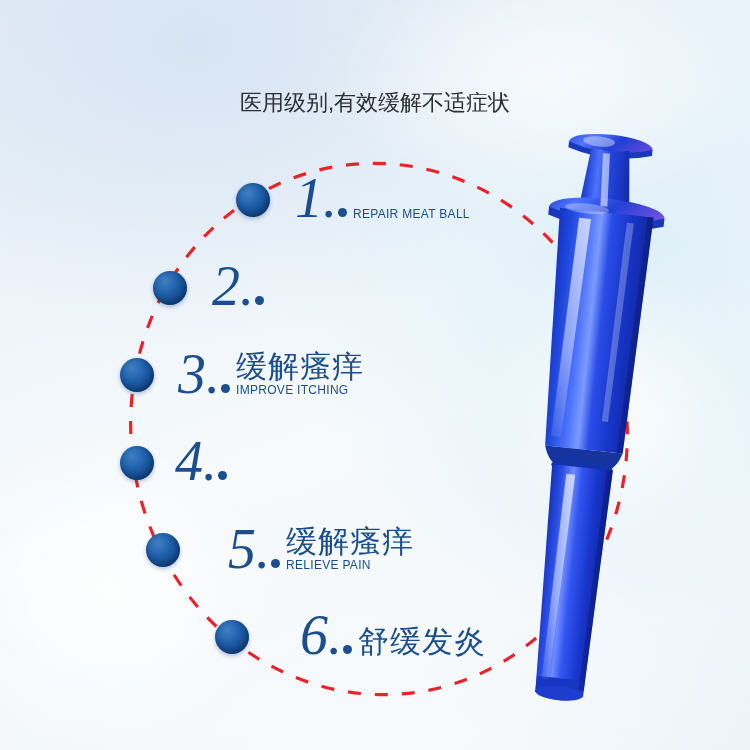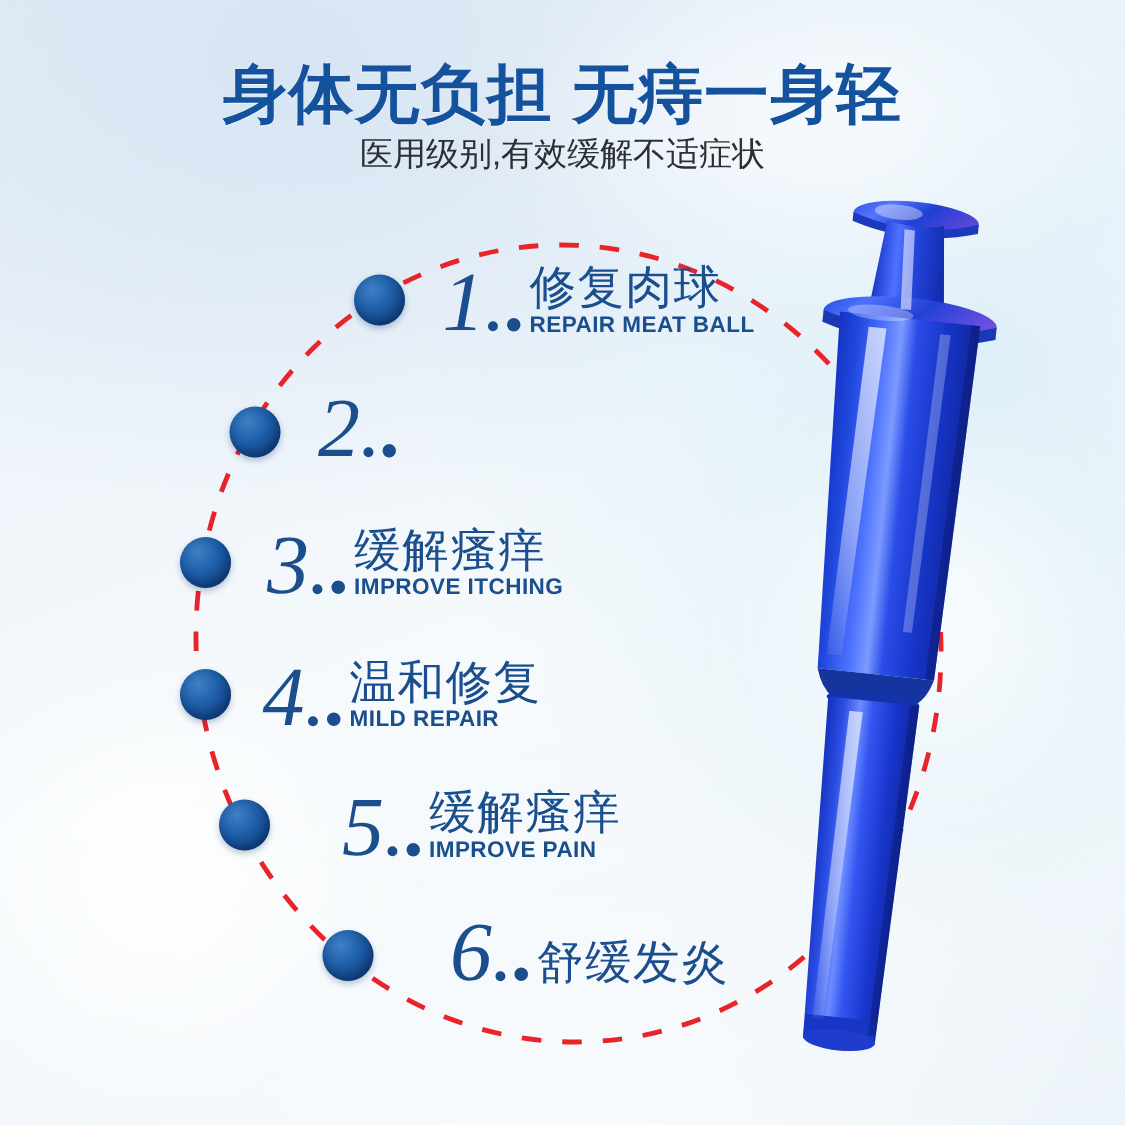--- a/index.html
+++ b/index.html
@@ -118,24 +118,24 @@
     align-items: flex-start;
     margin-bottom: 1px;
   }
   .f-cn {
     font-size: 31px;
     line-height: 1.03;
     color: #1A4E8C;
     letter-spacing: 1px;
   }
   .f-en {
-    font-size: 15px;
+    font-size: 12px;
     line-height: 1.05;
     color: #1A4E8C;
-    font-weight: bold;
+    font-weight: normal;
     letter-spacing: 0.3px;
     margin-top: 1px;
   }
 
   
   .syringe {
     position: absolute;
     left: 430px;
     top: 120px;
     width: 320px;
@@ -149,35 +149,33 @@
 <div id="poster">
 
   <div class="bg-streak streak-a"></div>
   <div class="bg-streak streak-b"></div>
   <div class="bg-streak streak-c"></div>
 
   <svg class="arc-svg" viewBox="0 0 750 750">
     <ellipse cx="379" cy="429" rx="248" ry="266" fill="none" stroke="#E8232A" stroke-width="3.2" stroke-dasharray="13 14" stroke-linecap="butt" transform="rotate(-8 379 429)"></ellipse>
   </svg>
 
-  <div class="headline">身体无负担  无痔一身轻</div>
   <div class="subline">医用级别,有效缓解不适症状</div>
 
   <div class="dot" style="left:236px; top:183px;"></div>
   <div class="dot" style="left:153px; top:271px;"></div>
   <div class="dot" style="left:120px; top:358px;"></div>
   <div class="dot" style="left:120px; top:446px;"></div>
   <div class="dot" style="left:146px; top:533px;"></div>
   <div class="dot" style="left:215px; top:620px;"></div>
 
   <div class="feature" style="left:295px; top:176px;">
     <span class="f-num">1.</span>
     <span class="f-dot"></span>
     <span class="f-texts">
-      <span class="f-cn">修复肉球</span>
       <span class="f-en">REPAIR MEAT BALL</span>
     </span>
   </div>
 
   <div class="feature" style="left:212px; top:264px;">
     <span class="f-num">2.</span>
     <span class="f-dot"></span>
   </div>
 
   <div class="feature" style="left:178px; top:351px;">
@@ -185,32 +183,28 @@
     <span class="f-dot"></span>
     <span class="f-texts">
       <span class="f-cn">缓解瘙痒</span>
       <span class="f-en">IMPROVE ITCHING</span>
     </span>
   </div>
 
   <div class="feature" style="left:175px; top:439px;">
     <span class="f-num">4.</span>
     <span class="f-dot"></span>
-    <span class="f-texts">
-      <span class="f-cn">温和修复</span>
-      <span class="f-en">MILD REPAIR</span>
-    </span>
   </div>
 
   <div class="feature" style="left:228px; top:526px;">
     <span class="f-num">5.</span>
     <span class="f-dot"></span>
     <span class="f-texts">
       <span class="f-cn">缓解瘙痒</span>
-      <span class="f-en">IMPROVE PAIN</span>
+      <span class="f-en">RELIEVE PAIN</span>
     </span>
   </div>
 
   <div class="feature" style="left:300px; top:613px;">
     <span class="f-num">6.</span>
     <span class="f-dot"></span>
     <span class="f-texts">
       <span class="f-cn">舒缓发炎</span>
     </span>
   </div>

